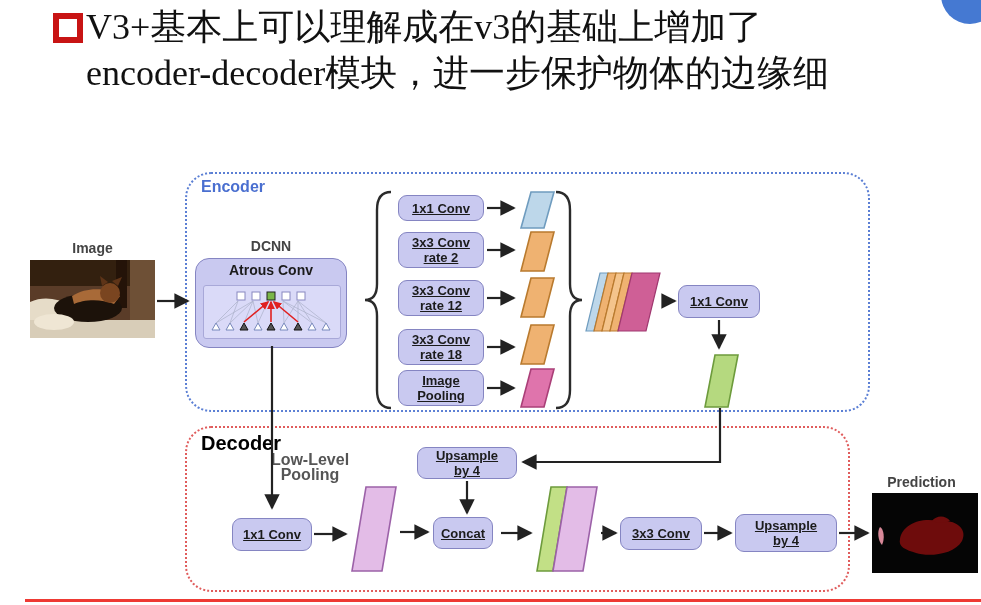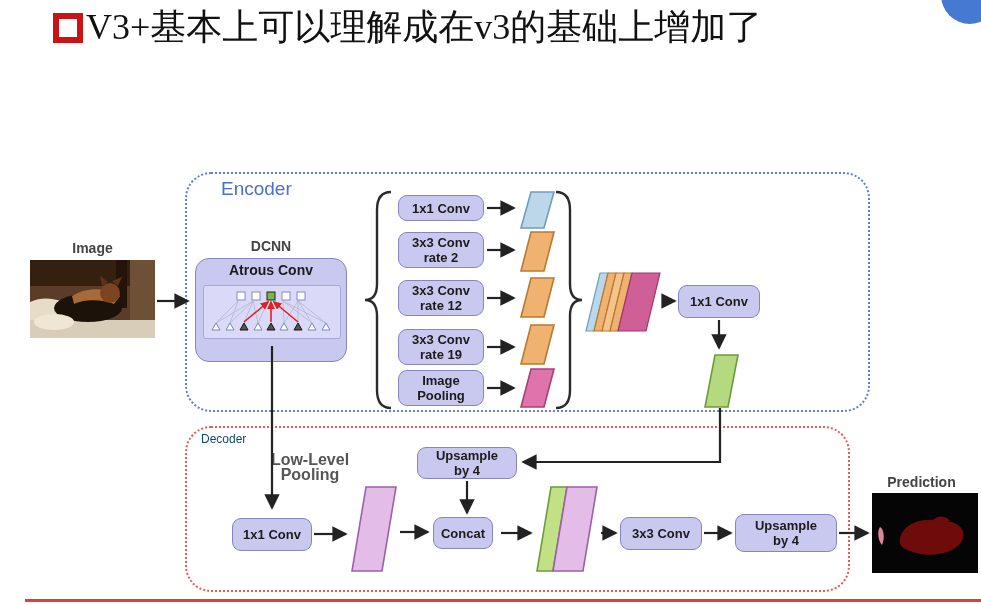--- a/index.html
+++ b/index.html
@@ -11,53 +11,54 @@
                  border-radius:50%;background:#4579d2;}
   .bullet-marker{position:absolute;left:53px;top:13px;width:18px;height:18px;
                  border:6px solid #c81414;background:#fff;}
   .bullet-text{position:absolute;left:86px;top:4px;width:880px;
                font-family:"Liberation Serif","DejaVu Serif",serif;
                font-size:36px;line-height:46px;color:#111;white-space:nowrap;}
 
   
   .nbox{position:absolute;background:#c9c9f0;border:1.6px solid #8585c2;border-radius:9px;
         display:flex;flex-direction:column;align-items:center;justify-content:center;
-        font-size:13px;line-height:15px;font-weight:bold;color:#1b1b1b;text-align:center;box-sizing:border-box;}
+        font-size:13px;line-height:15px;font-weight:bold;color:#1b1b1b;text-align:center;box-sizing:border-box;text-decoration:underline;}
 
   
   .enc-box{position:absolute;left:185px;top:172px;width:685px;height:240px;
            border:2px dotted #5b7fd4;border-radius:26px;box-sizing:border-box;}
   .dec-box{position:absolute;left:185px;top:426px;width:665px;height:166px;
            border:2px dotted #e05c5c;border-radius:26px;box-sizing:border-box;}
-  .enc-title{position:absolute;left:14px;top:4px;font-size:19px;font-weight:normal;color:#4a6fd0;margin-left:20px;}
-  .dec-title{position:absolute;left:14px;top:4px;font-size:12px;font-weight:normal;color:#0c4a6e;}
+  .enc-title{position:absolute;left:14px;top:4px;font-size:16px;font-weight:bold;color:#4a6fd0;}
+  .dec-title{position:absolute;left:14px;top:4px;font-size:20px;font-weight:bold;color:#000000;}
 
   .small-label{position:absolute;font-size:14px;font-weight:bold;color:#444;text-align:center;}
   .low-level{position:absolute;left:262px;top:452px;width:96px;text-align:center;
              font-size:16px;line-height:15px;color:#555;font-weight:bold;}
 
-  .atrous-box{position:absolute;left:195px;top:258px;width:152px;height:104px;
+  .atrous-box{position:absolute;left:195px;top:258px;width:152px;height:90px;
               background:#c9c9f0;border:1.6px solid #8585c2;border-radius:14px;box-sizing:border-box;}
   .atrous-title{text-align:center;font-size:14px;font-weight:bold;color:#1b1b1b;margin-top:3px;}
   .atrous-inner{position:absolute;left:7px;top:26px;width:136px;height:52px;
                 background:#dadaf8;border:1px solid #a8a8d8;border-radius:3px;}
 
   .pred-img,.cat-img{position:absolute;display:block;}
   .overlay{position:absolute;left:0;top:0;pointer-events:none;}
   .redline{position:absolute;left:25px;top:599px;width:956px;height:3px;background:#ee3a34;}
 </style>
 </head>
 <body>
 
 <div class="stage">
 
   <div class="corner-circle"></div>
   <div class="bullet-marker"></div>
   <div class="bullet-text">
     <div>V3+基本上可以理解成在v3的基础上增加了</div>
+    <div>encoder-decoder模块，进一步保护物体的边缘细</div>
   </div>
 
   <div class="small-label" style="left:30px;top:240px;width:125px;">Image</div>
   <svg class="cat-img" style="left:30px;top:260px;" width="125" height="78" viewBox="0 0 125 78">
     <rect x="0" y="0" width="125" height="78" fill="#5a3c28"></rect>
     <rect x="0" y="0" width="125" height="26" fill="#33200f"></rect>
     <rect x="100" y="0" width="25" height="60" fill="#6e5036"></rect>
     <rect x="86" y="0" width="11" height="48" fill="#241308"></rect>
     <path d="M0,42 C22,32 44,46 64,56 C42,70 14,74 0,70 Z" fill="#e6dcc8"></path>
     <rect x="0" y="60" width="125" height="18" fill="#d8cdb8"></rect>
@@ -133,21 +134,21 @@
   <div class="nbox" style="left:398px;top:232px;width:86px;height:36px;">
     <span>3x3 Conv</span>
     <span>rate 2</span>
   </div>
   <div class="nbox" style="left:398px;top:280px;width:86px;height:36px;">
     <span>3x3 Conv</span>
     <span>rate 12</span>
   </div>
   <div class="nbox" style="left:398px;top:329px;width:86px;height:36px;">
     <span>3x3 Conv</span>
-    <span>rate 19</span>
+    <span>rate 18</span>
   </div>
   <div class="nbox" style="left:398px;top:370px;width:86px;height:36px;">
     <span>Image</span>
     <span>Pooling</span>
   </div>
 
   <div class="nbox" style="left:678px;top:285px;width:82px;height:33px;">
     <span>1x1 Conv</span>
   </div>
 

